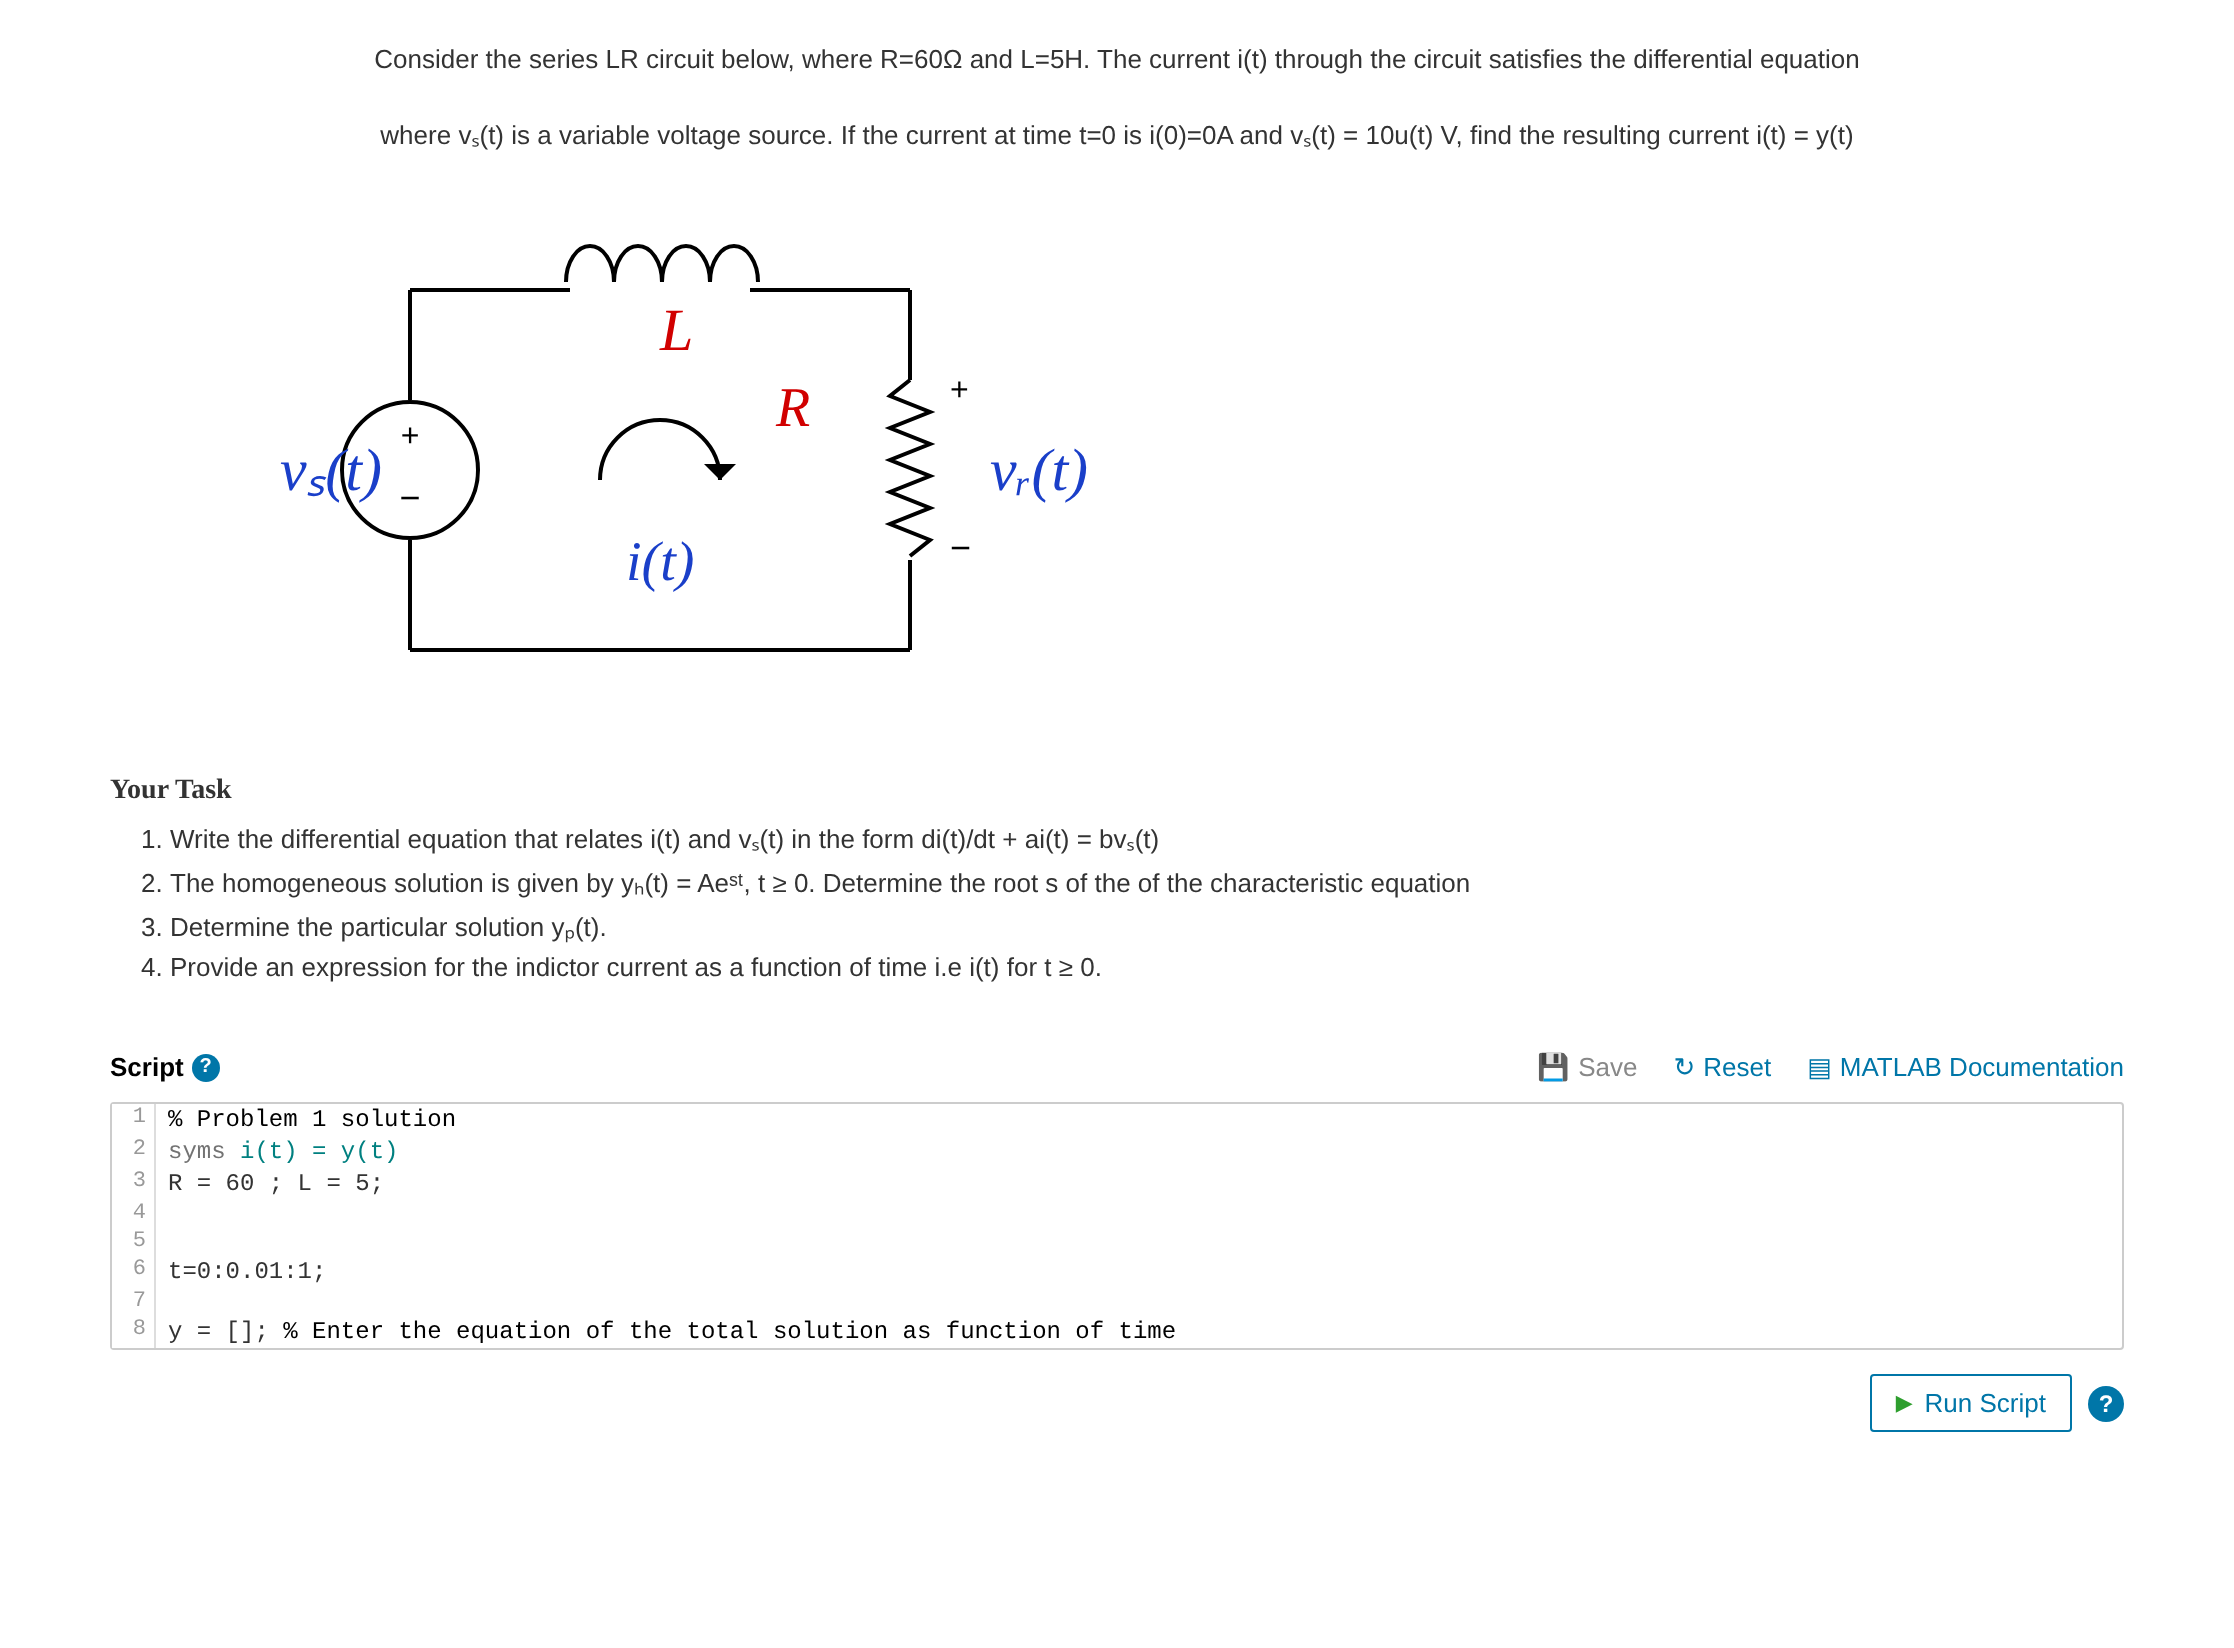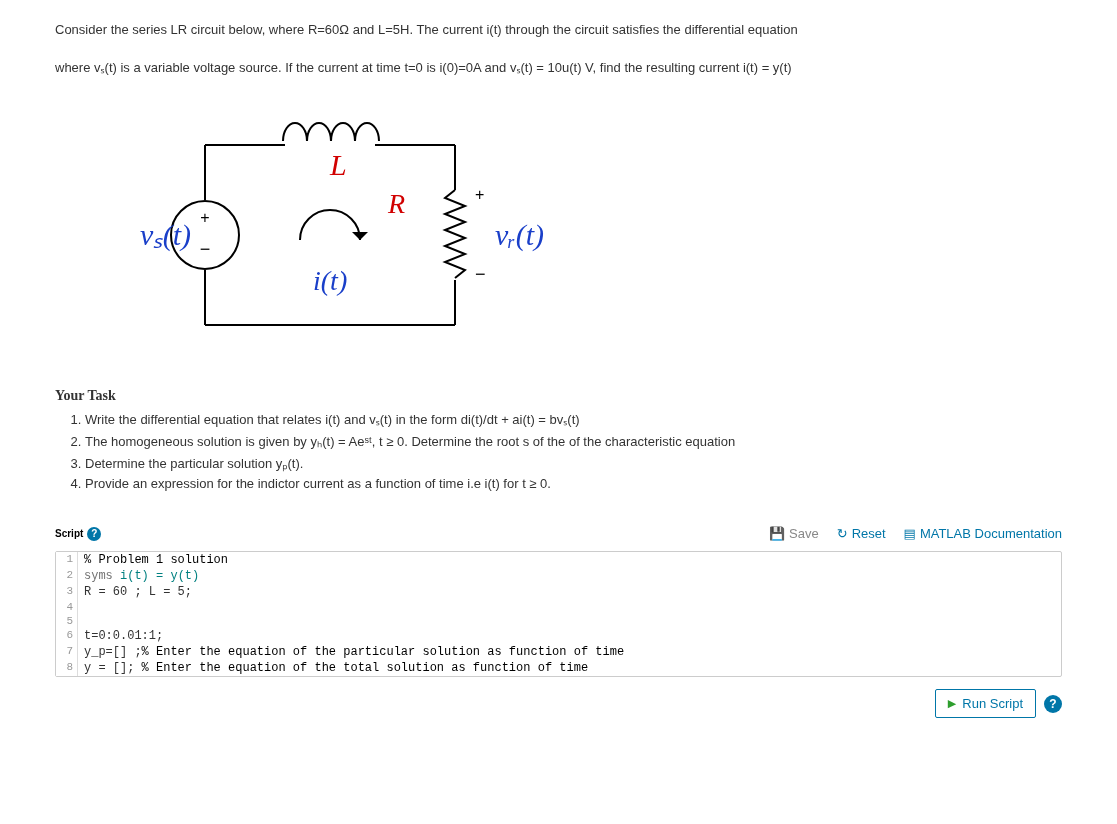--- a/index.html
+++ b/index.html
@@ -5,27 +5,27 @@
   * { box-sizing: border-box; }
   body {
     font-family: Arial, Helvetica, sans-serif;
     font-size: 13px;
     color: #333;
     margin: 0;
     padding: 20px 55px;
     background: #fff;
     width: 1117px;
   }
-  .problem-text { line-height: 1.5; margin-bottom: 18px; }
+  .problem-text { line-height: 1.5; margin-bottom: 18px; text-align: center; }
   .circuit-box { margin: 10px 0 20px 0; }
   .task-header { font-weight: bold; font-size: 14px; margin-top: 10px; color:#333;font-family:Liberation Serif, serif; }
   .task-list { margin: 6px 0 0 30px; padding:0; }
   .task-list li { margin: 4px 0; }
   .script-header { display:flex; align-items:center; margin-top: 35px; margin-bottom: 10px; }
-  .script-title { font-weight: bold; font-size: 10px; color:#000; }
+  .script-title { font-weight: bold; font-size: 13px; color:#000; }
   .help-badge {
     display:inline-block; width:14px; height:14px; border-radius:50%;
     background:#0076a8; color:#fff; font-size:10px; line-height:14px;
     text-align:center; margin-left:4px; font-weight:bold;
   }
   .toolbar { margin-left:auto; display:flex; gap:18px; align-items:center; font-size:13px; }
   .toolbar-btn { color:#0076a8; cursor:pointer; display:flex; align-items:center; gap:4px; }
   .toolbar-btn.save { color:#888; }
   .toolbar-btn .ic { font-size:13px; }
   .code-editor {
@@ -137,21 +137,20 @@
     </div>
   <div class="code-row">
       <div class="gutter">5</div>
     </div>
   <div class="code-row">
       <div class="gutter">6</div>
       <div class="code-line"><span>t=0:0.01:1;</span></div>
     </div>
   <div class="code-row">
       <div class="gutter">7</div>
-      <div class="code-line"><span>y_p=[] ;</span><span class="c-comment">% Enter the equation of the particular solution as function of time</span></div>
     </div>
   <div class="code-row">
       <div class="gutter">8</div>
       <div class="code-line"><span>y = []; </span><span class="c-comment">% Enter the equation of the total solution as function of time</span></div>
     </div>
 </div>
 
 <div class="run-row">
   <button class="run-btn">
     <span class="tri">▶</span>

